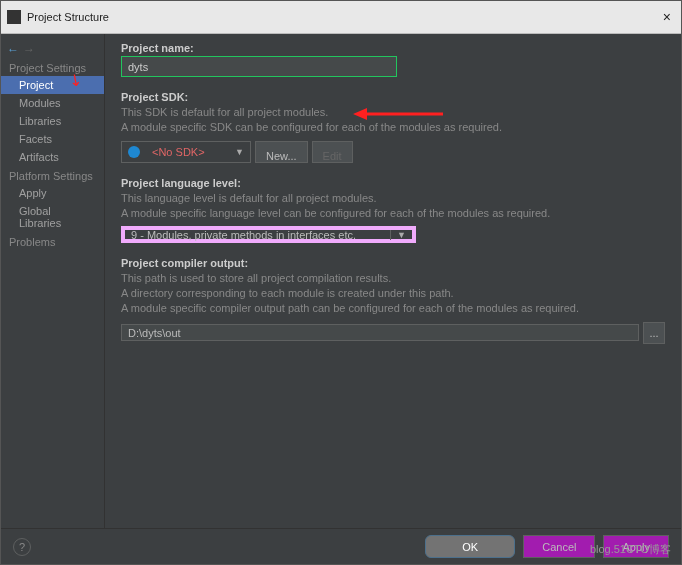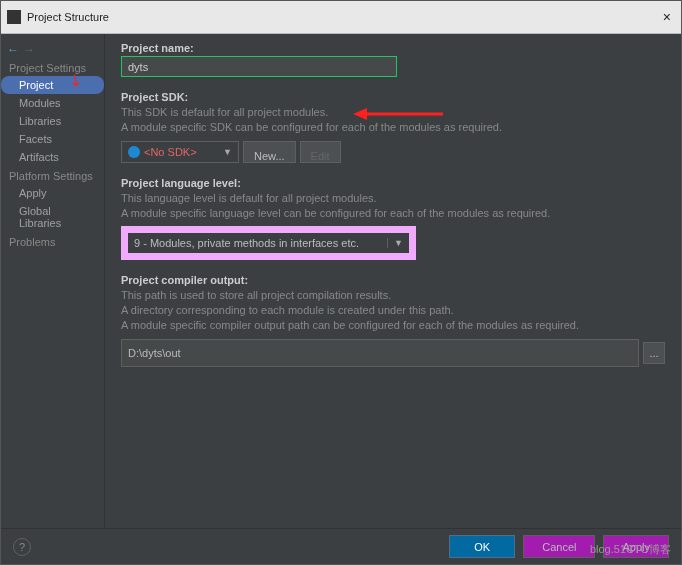--- a/index.html
+++ b/index.html
@@ -8,45 +8,45 @@
 .titlebar-icon { width: 14px; height: 14px; background: #333; margin-right: 6px; }
 .titlebar-text { font-size: 11px; color: #222; flex: 1; }
 .titlebar-close { font-size: 14px; color: #222; cursor: pointer; padding: 0 4px; }
 .content { display: flex; height: 504px; }
 .sidebar { width: 104px; background: #3c3f41; border-right: 1px solid #323232; padding-top: 4px; position: relative; }
 .toolstrip { height: 20px; padding: 2px 6px; display: flex; gap: 4px; align-items: center; }
 .tool-icon { font-size: 12px; color: #5a9fd4; }
 .tool-icon.dim { color: #666; }
 .section-header { font-size: 11px; color: #888; padding: 4px 8px 2px 8px; }
 .nav-item { font-size: 11px; color: #a0a0a0; padding: 3px 8px 3px 18px; cursor: pointer; }
-.nav-item.selected { background: #4b6eaf; color: #fff; border-radius: 8px; }
+.nav-item.selected { background: #4b6eaf; color: #fff; }
 .redarrow1 { position: absolute; left: 68px; top: 36px; color: #ff2020; font-size: 16px; transform: rotate(35deg); pointer-events: none; }
 .main { flex: 1; padding: 8px 16px; color: #bbb; font-size: 11px; overflow-y: auto; }
 .field-label { color: #ccc; font-weight: bold; font-size: 11px; margin-bottom: 2px; }
 .text-input { background: #45494a; border: 1px solid #22c55e; color: #ccc; font-size: 11px; padding: 0 6px; width: 276px; height: 21px; }
 .desc { color: #888; font-size: 11px; line-height: 1.35; }
 .row { display: flex; gap: 4px; align-items: center; margin: 6px 0; }
-.sdk-combo { background: #3c3f41; border: 1px solid #5e6060; font-size: 11px; padding: 2px 6px; width: 118px; height: 22px; display: flex; align-items: center; gap: 4px; position: relative; }
+.sdk-combo { background: #3c3f41; border: 1px solid #5e6060; font-size: 11px; padding: 2px 6px; width: 130px; height: 22px; display: flex; align-items: center; gap: 12px; position: relative; }
 .sdk-icon { width: 12px; height: 12px; background: #1e88d2; border-radius: 50%; display: inline-block; }
 .sdk-text { color: #e06666; flex: 1; }
 .combo-arrow { color: #aaa; font-size: 9px; }
 .btn-small { background: #4c5052; border: 1px solid #5e6060; color: #bbb; font-size: 11px; height: 22px; padding: 8px 10px; cursor: pointer; }
 .btn-small.disabled { color: #666; }
-.lang-combo { background: #3c3f41; border: 7px solid #f0abfc; color: #bbb; font-size: 11px; padding: 3px 6px; width: 295px; height: 34px; display: flex; align-items: center; justify-content: space-between; }
+.lang-combo { background: #3c3f41; border: 4px solid #f0abfc; color: #bbb; font-size: 11px; padding: 3px 6px; width: 295px; height: 17px; display: flex; align-items: center; justify-content: space-between; }
 .lang-combo .combo-arrow { margin-left: auto; border-left: 1px solid #5e6060; padding-left: 6px; }
 .path-row { display: flex; gap: 4px; margin-top: 6px; align-items: center; }
-.path-input { background: #45494a; border: 1px solid #5e6060; color: #bbb; font-size: 11px; padding: 3px 6px; flex: 1; height: 28px; }
+.path-input { background: #45494a; border: 1px solid #5e6060; color: #bbb; font-size: 11px; padding: 3px 6px; flex: 1; height: 17px; }
 .browse-btn { background: #4c5052; border: 1px solid #5e6060; color: #bbb; font-size: 11px; width: 22px; height: 22px; cursor: pointer; }
 .section { margin-bottom: 14px; }
 .bigarrow { position: absolute; left: 352px; top: 106px; pointer-events: none; }
 .footer { position: absolute; bottom: 0; left: 0; right: 0; height: 36px; background: #3c3f41; border-top: 1px solid #323232; display: flex; align-items: center; padding: 0 12px; gap: 8px; }
 .help-icon { width: 18px; height: 18px; border: 1px solid #5e6060; border-radius: 50%; color: #888; font-size: 11px; display: flex; align-items: center; justify-content: center; cursor: pointer; }
 .footer-spacer { flex: 1; }
 .btn { font-size: 11px; height: 23px; padding: 0 18px; border: 1px solid #5e6060; background: #a21caf; color: #bbb; cursor: pointer; }
-.btn.primary { background: #0369a1; border-color: #4c708c; color: #fff; padding: 0 24px; }
+.btn.primary { background: #737373; border-color: #4c708c; color: #fff; padding: 0 36px; border-radius: 6px; }
 .watermark { position: absolute; right: 10px; bottom: 7px; color: #999; font-size: 11px; pointer-events: none; }
 </style>
 </head>
 <body>
 
 <div class="titlebar">
   <div class="titlebar-icon"></div>
   <div class="titlebar-text">Project Structure</div>
   <div class="titlebar-close">×</div>
 </div>

